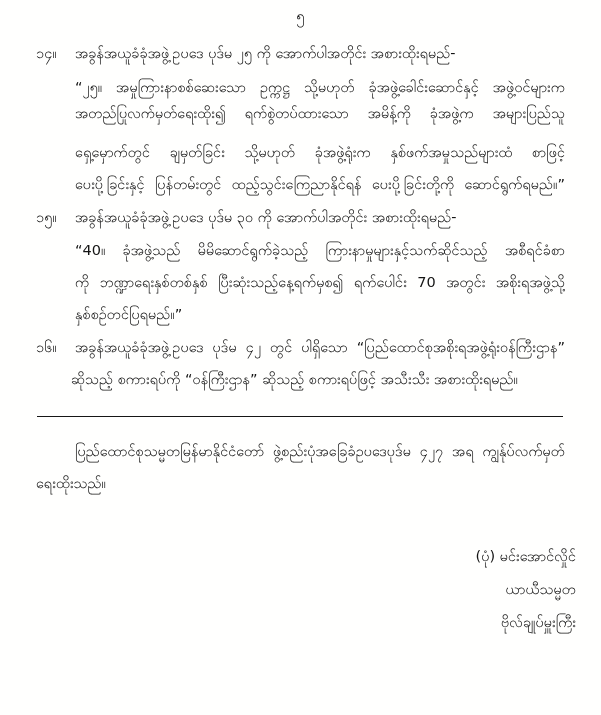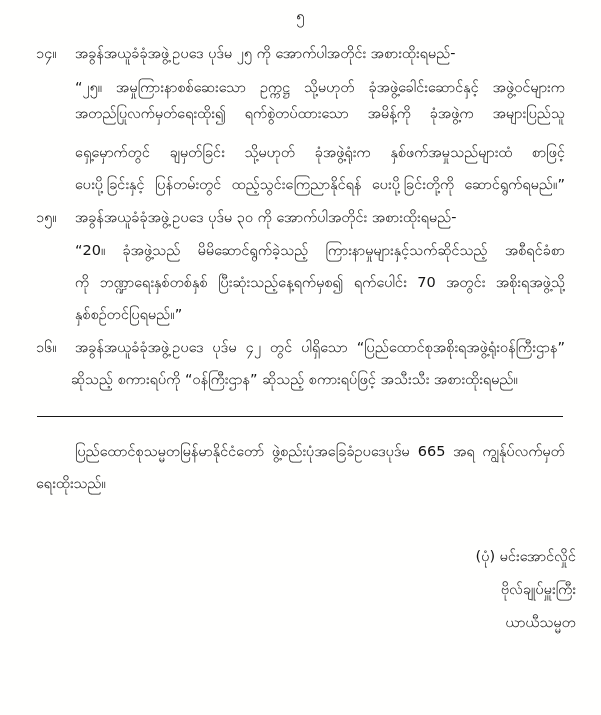--- a/index.html
+++ b/index.html
@@ -74,32 +74,32 @@
   <div class="line body-indent" style="top:40px;">အခွန်အယူခံခုံအဖွဲ့ဥပဒေ ပုဒ်မ ၂၅ ကို အောက်ပါအတိုင်း အစားထိုးရမည်-</div>
 
   <div class="line body-indent just" style="top:74px;">“၂၅။ အမှုကြားနာစစ်ဆေးသော ဥက္ကဋ္ဌ သို့မဟုတ် ခုံအဖွဲ့ခေါင်းဆောင်နှင့် အဖွဲ့ဝင်များက</div>
   <div class="line body-indent just" style="top:100px;">အတည်ပြုလက်မှတ်ရေးထိုး၍ ရက်စွဲတပ်ထားသော အမိန့်ကို ခုံအဖွဲ့က အများပြည်သူ</div>
   <div class="line body-indent just" style="top:139px;">ရှေ့မှောက်တွင် ချမှတ်ခြင်း သို့မဟုတ် ခုံအဖွဲ့ရုံးက နှစ်ဖက်အမှုသည်များထံ စာဖြင့်</div>
   <div class="line body-indent just" style="top:171px;">ပေးပို့ခြင်းနှင့် ပြန်တမ်းတွင် ထည့်သွင်းကြေညာနိုင်ရန် ပေးပို့ခြင်းတို့ကို ဆောင်ရွက်ရမည်။”</div>
 
   <div class="line para-label" style="top:204px;">၁၅။</div>
   <div class="line body-indent" style="top:204px;">အခွန်အယူခံခုံအဖွဲ့ဥပဒေ ပုဒ်မ ၃၀ ကို အောက်ပါအတိုင်း အစားထိုးရမည်-</div>
 
-  <div class="line body-indent just" style="top:237px;">“20။ ခုံအဖွဲ့သည် မိမိဆောင်ရွက်ခဲ့သည့် ကြားနာမှုများနှင့်သက်ဆိုင်သည့် အစီရင်ခံစာ</div>
+  <div class="line body-indent just" style="top:237px;">“40။ ခုံအဖွဲ့သည် မိမိဆောင်ရွက်ခဲ့သည့် ကြားနာမှုများနှင့်သက်ဆိုင်သည့် အစီရင်ခံစာ</div>
   <div class="line body-indent just" style="top:269px;">ကို ဘဏ္ဍာရေးနှစ်တစ်နှစ် ပြီးဆုံးသည့်နေ့ရက်မှစ၍ ရက်ပေါင်း 70 အတွင်း အစိုးရအဖွဲ့သို့</div>
   <div class="line body-indent" style="top:301px;">နှစ်စဉ်တင်ပြရမည်။”</div>
 
   <div class="line para-label" style="top:334px;">၁၆။</div>
   <div class="line body-indent just" style="top:334px;">အခွန်အယူခံခုံအဖွဲ့ဥပဒေ ပုဒ်မ ၄၂ တွင် ပါရှိသော “ပြည်ထောင်စုအစိုးရအဖွဲ့ရုံးဝန်ကြီးဌာန”</div>
   <div class="line flush-left" style="top:366px;margin-left:35px;">ဆိုသည့် စကားရပ်ကို “ဝန်ကြီးဌာန” ဆိုသည့် စကားရပ်ဖြင့် အသီးသီး အစားထိုးရမည်။</div>
 
   <div class="rule"></div>
 
-  <div class="line body-indent just" style="top:438px;">ပြည်ထောင်စုသမ္မတမြန်မာနိုင်ငံတော် ဖွဲ့စည်းပုံအခြေခံဥပဒေပုဒ်မ 665 အရ ကျွန်ုပ်လက်မှတ်</div>
+  <div class="line body-indent just" style="top:438px;">ပြည်ထောင်စုသမ္မတမြန်မာနိုင်ငံတော် ဖွဲ့စည်းပုံအခြေခံဥပဒေပုဒ်မ ၄၂၇ အရ ကျွန်ုပ်လက်မှတ်</div>
   <div class="line flush-left" style="top:470px;font-family:Liberation Serif, serif;">ရေးထိုးသည်။</div>
 
   <div class="signature-block">
     <span class="sig-line">(ပုံ) မင်းအောင်လှိုင်</span>
+    <span class="sig-line">ယာယီသမ္မတ</span>
     <span class="sig-line">ဗိုလ်ချုပ်မှူးကြီး</span>
-    <span class="sig-line">ယာယီသမ္မတ</span>
   </div>
 
 </div>
 
 </body></html>

